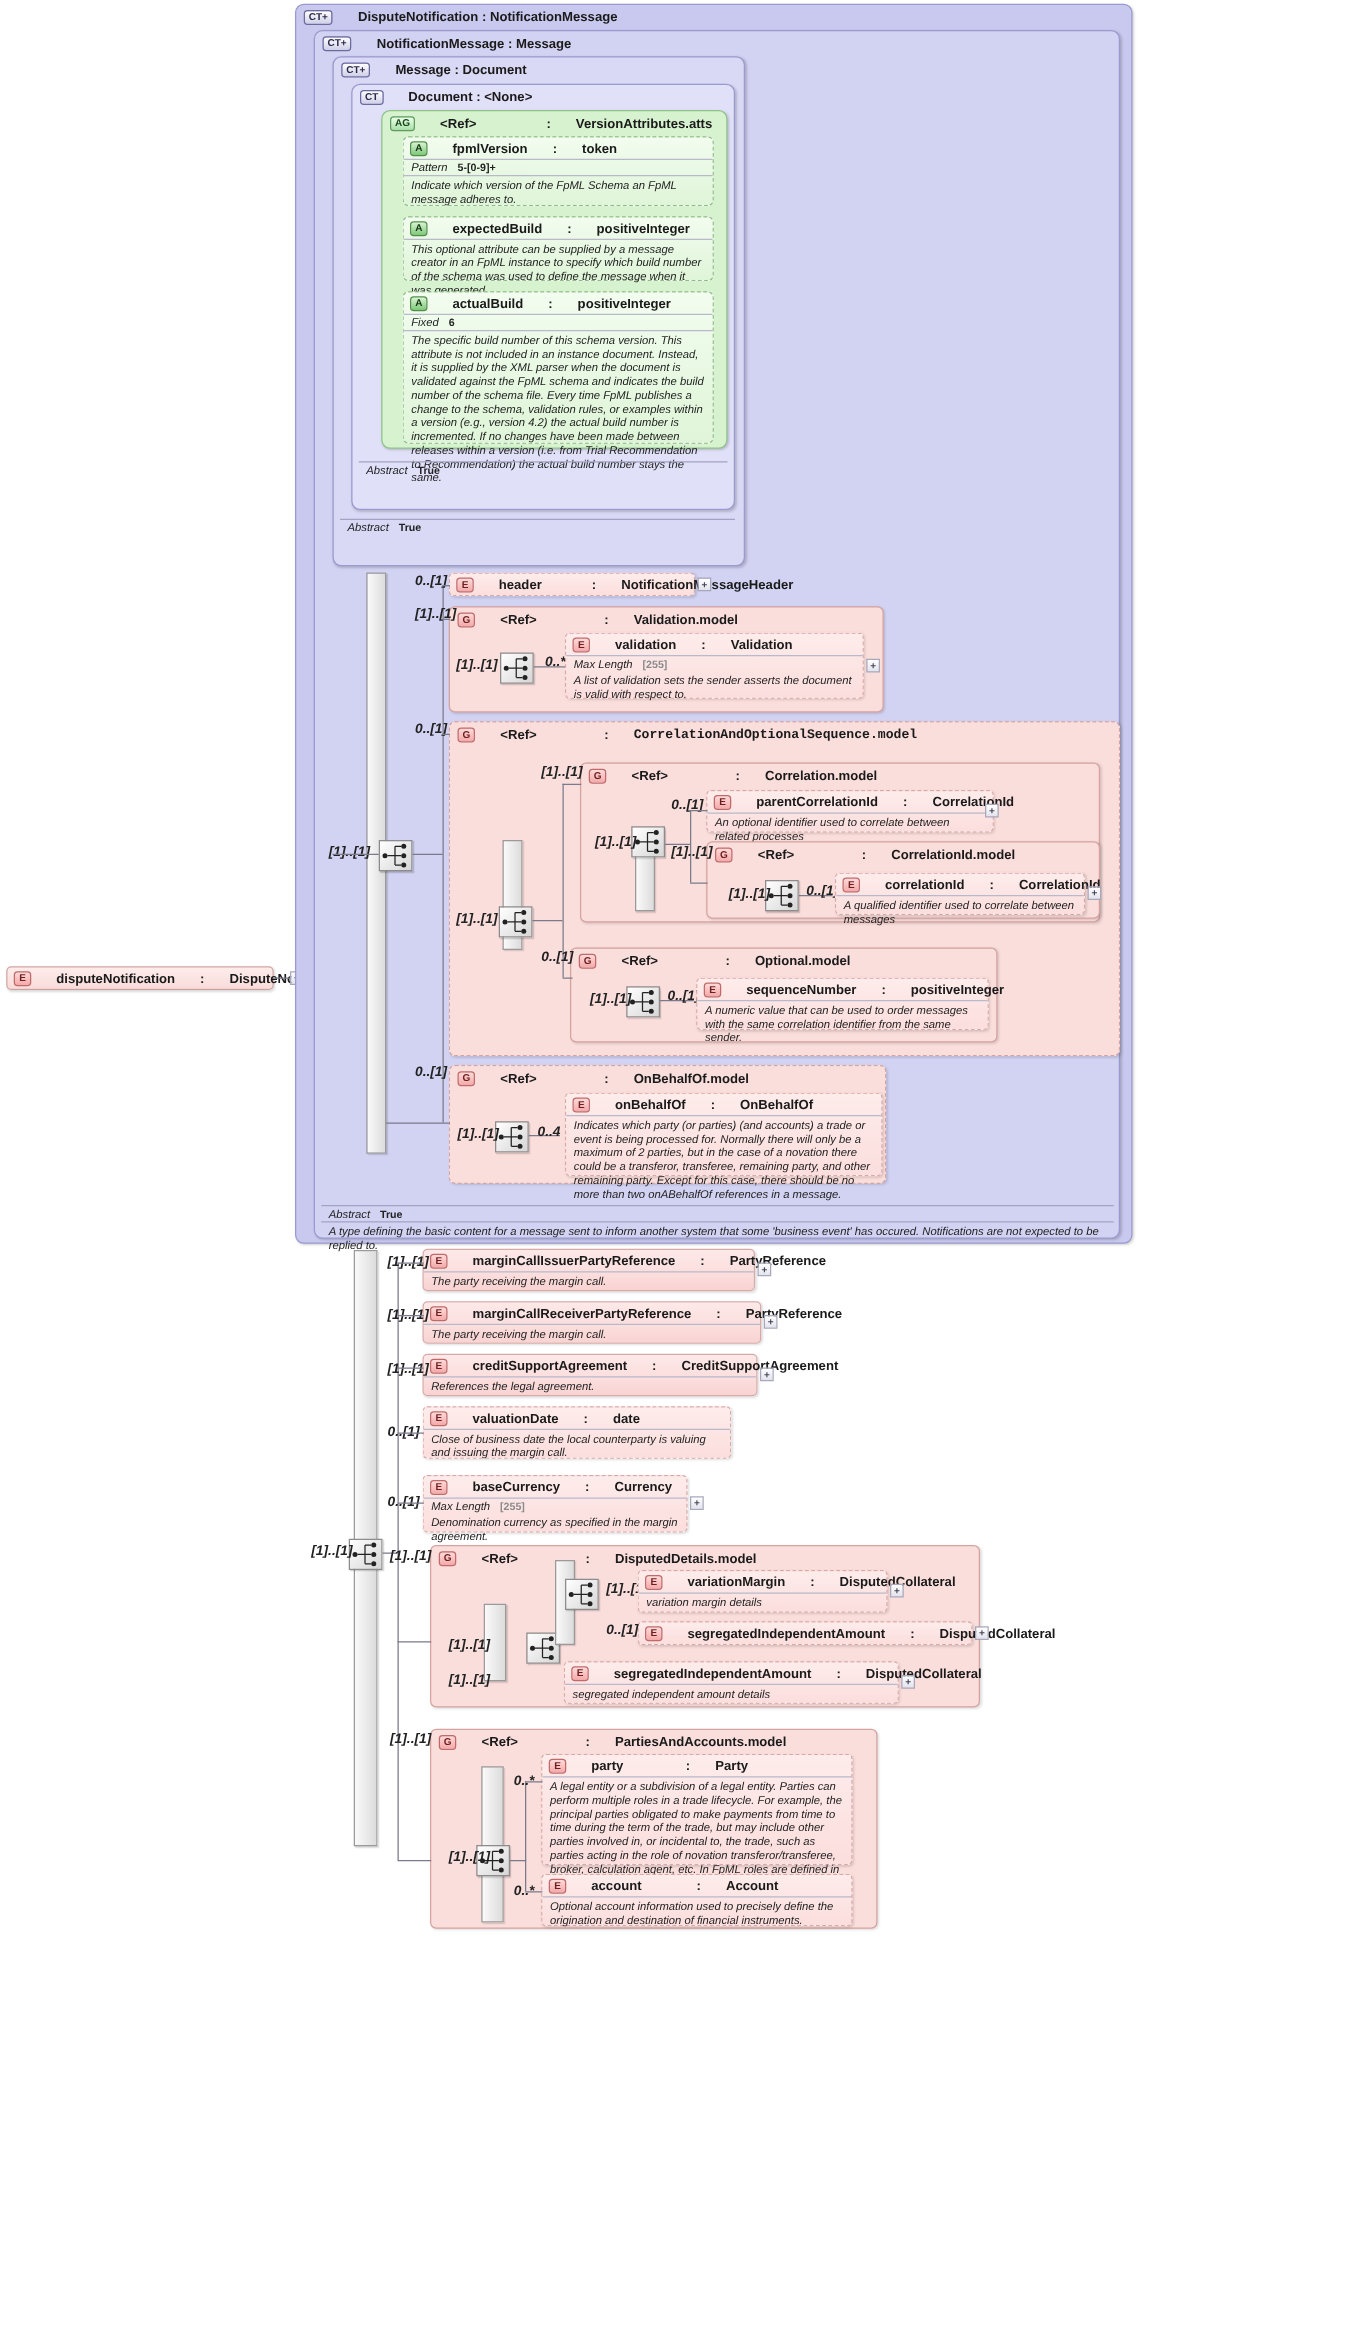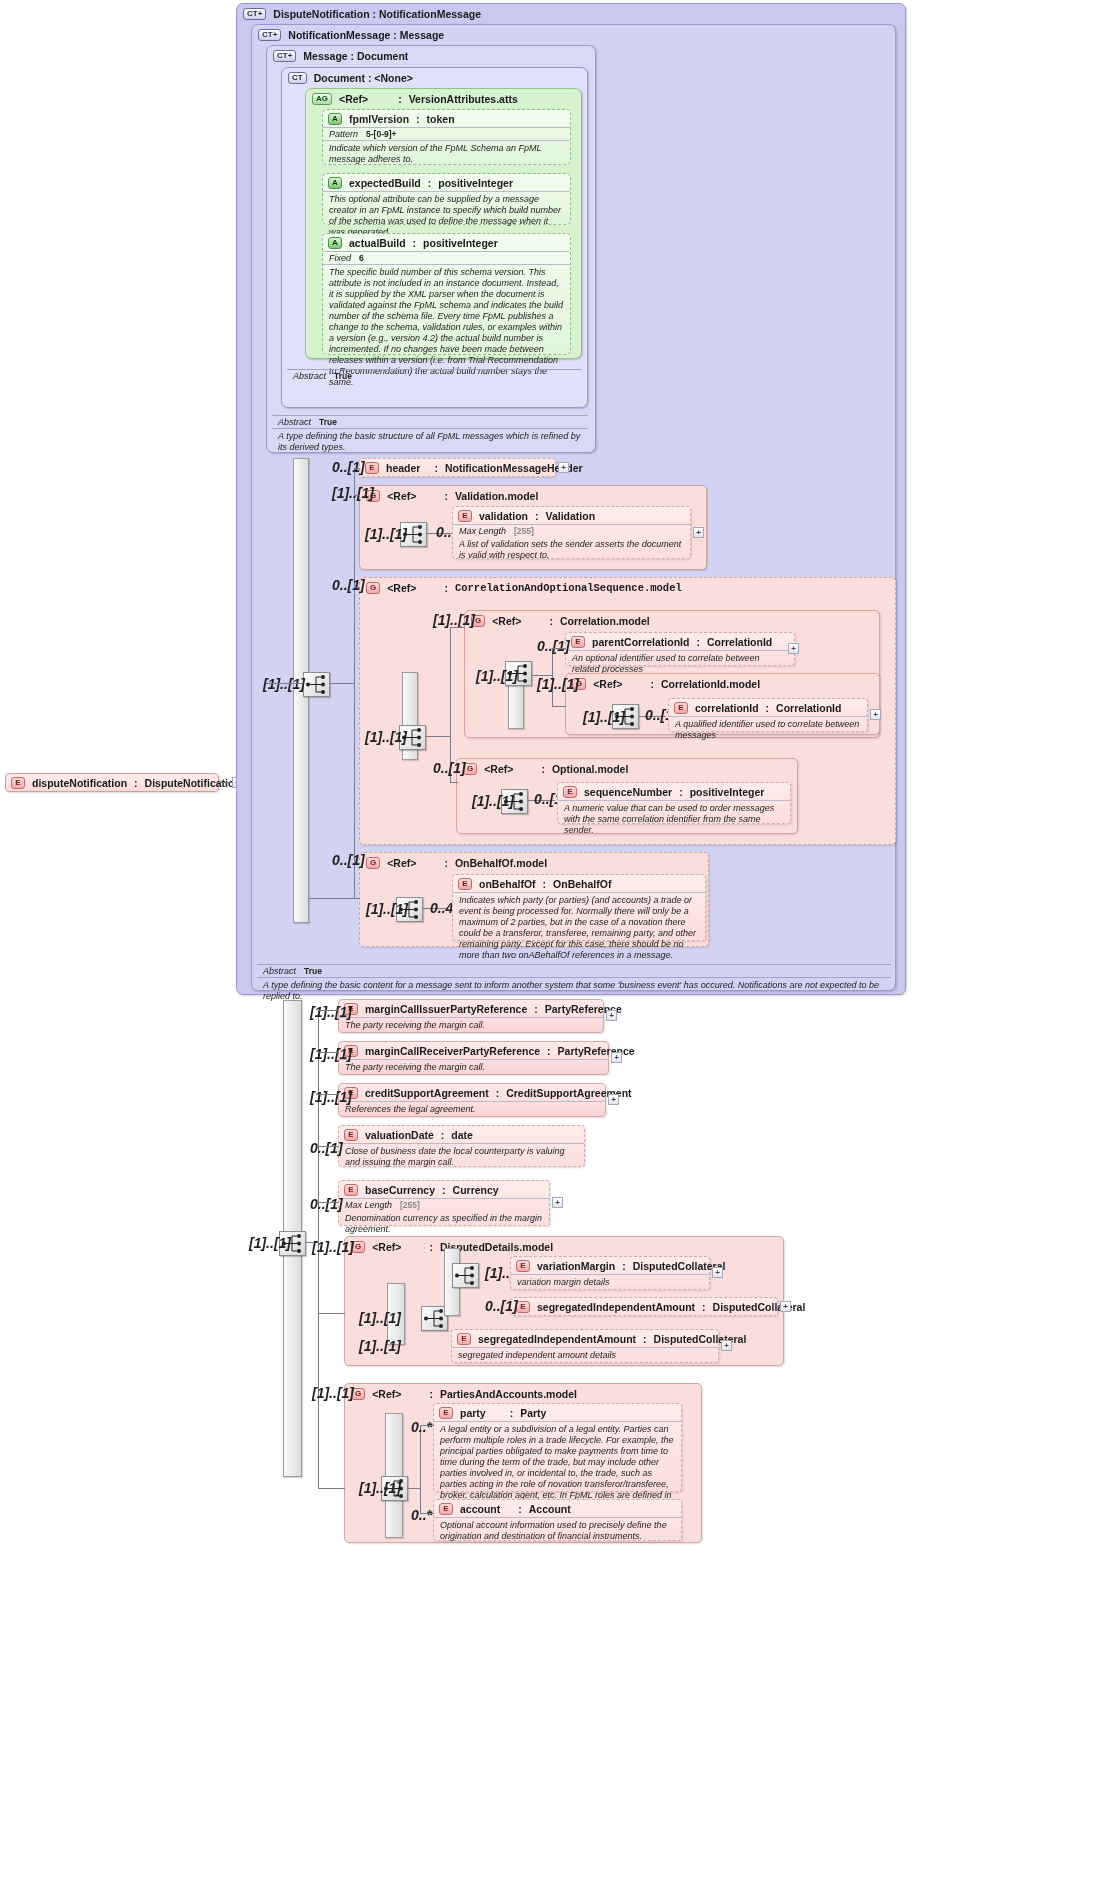--- a/index.html
+++ b/index.html
@@ -21,21 +21,21 @@
     border:1px solid #9a9ad0;
     border-radius:7px;
     box-shadow:1px 1px 2px rgba(0,0,0,.18);
   }
   .ct-panel.lvl1 { background:#c9c9ef; }
   .ct-panel.lvl2 { background:#d2d2f2; }
   .ct-panel.lvl3 { background:#d9d9f5; }
   .ct-panel.lvl4 { background:#e0e0f8; }
 
   .hdr {
-    display:flex; align-items:center; gap:7px;
+    display:flex; align-items:center; gap:20px;
     padding:4px 6px 3px 6px;
     font-weight:bold; font-size:10.5px; color:#1a1a1a;
     white-space:nowrap;
   }
 
   
   .tag {
     display:inline-flex; align-items:center; justify-content:center;
     font-weight:bold; font-size:8px; letter-spacing:0;
     border:1px solid #6b6b9e;
@@ -124,21 +124,21 @@
   .bar {
     position:absolute;
     background:linear-gradient(90deg,#fafafa,#dcdcdc);
     border:1px solid #9a9a9a;
     box-shadow:1px 1px 1px rgba(0,0,0,.15);
   }
 
   
   .card {
     position:absolute;
-    font-size:14px; font-style:italic; font-weight:bold;
+    font-size:11px; font-style:italic; font-weight:bold;
     color:#222; white-space:nowrap;
   }
 
   
   .ln { position:absolute; background:#7a7a8a; }
   .lnh { height:1px; }
   .lnv { width:1px; }
 
   
   .expand {
@@ -256,21 +256,20 @@
     <span class="fname">Abstract</span>
     <span class="fval">True</span>
   </div>
 </div>
 
 <div class="abstract-strip" style="left:272px; top:415px; width:316px;">
   <div class="facet">
     <span class="fname">Abstract</span>
     <span class="fval">True</span>
   </div>
-  <div class="doc top-sep">A type defining the basic structure of all FpML messages which is refined by its derived types.</div>
 </div>
 
 <div class="bar" style="left:293px; top:458px; width:16px; height:465px;"></div>
 <div class="seq" style="left:303px; top:672px;">
   <svg width="25" height="23" viewBox="0 0 25 23">
     <circle cx="4" cy="11.5" r="2" fill="#222"></circle>
     <line x1="6" y1="11.5" x2="12" y2="11.5" stroke="#222" stroke-width="1"></line>
     <line x1="12" y1="4" x2="12" y2="19" stroke="#222" stroke-width="1"></line>
     <line x1="12" y1="4" x2="17" y2="4" stroke="#222" stroke-width="1"></line>
     <line x1="12" y1="11.5" x2="17" y2="11.5" stroke="#222" stroke-width="1"></line>

